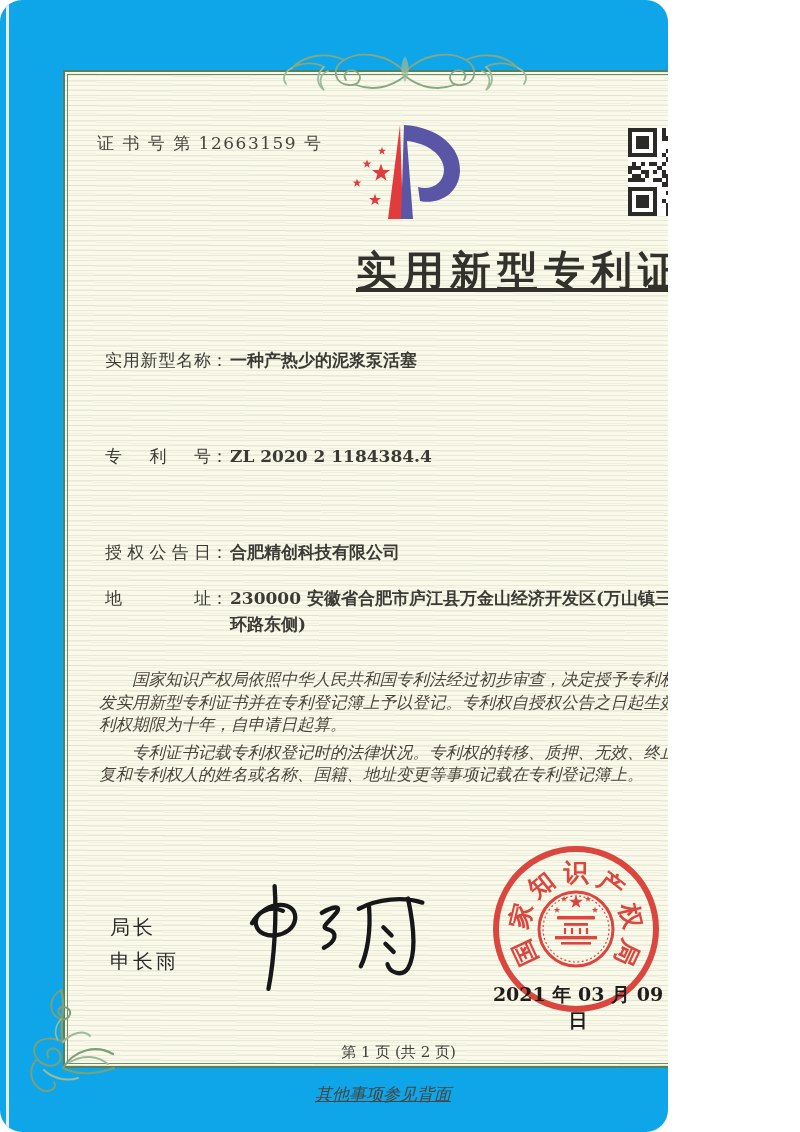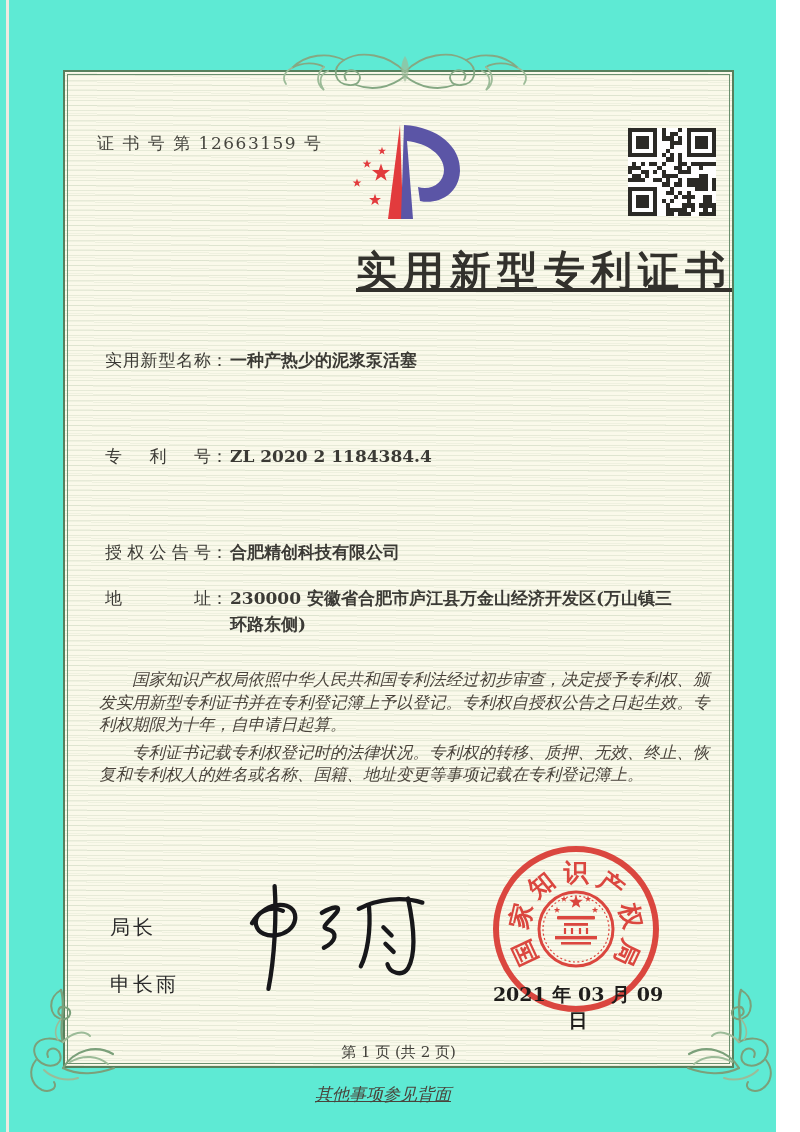--- a/index.html
+++ b/index.html
@@ -1,17 +1,17 @@
 <!DOCTYPE html>
 <html><head>
 <meta charset="utf-8">
 <style>
   html,body{margin:0;padding:0;background:#ffffff;}
-  .stage{position:relative;width:776px;height:1132px;background:#5eead4;overflow:hidden;
-         font-family:"DejaVu Serif", serif;}
+  .stage{position:relative;width:668px;height:1132px;background:#0ea5e9;overflow:hidden;
+         font-family:"DejaVu Serif", serif;border-radius:22px;}
   .scan-edge{position:absolute;left:6px;top:0;width:3px;height:1132px;background:#eceae1;}
 
   
   .design{position:absolute;left:63px;top:70px;width:671px;height:998px;box-sizing:border-box;
           border:2px solid #57805c;background-color:#faf9ea;
           background-image:
             repeating-linear-gradient(0deg, rgba(150,175,140,.20) 0 1px, transparent 1px 5px),
             repeating-linear-gradient(1.5deg, rgba(150,175,140,.11) 0 1px, transparent 1px 8px);}
   .frame-inner{position:absolute;inset:2px;border:1px solid #6a8f6e;pointer-events:none;}
 
@@ -29,21 +29,21 @@
   .grant-right{position:absolute;left:385px;top:0;}
 
   .paras{position:absolute;left:32px;top:595px;width:622px;font-size:16.5px;line-height:22.5px;
          color:#4a443c;font-style:italic;}
   .paras p{margin:2px;text-indent:2em;}
   .paras p + p{margin-top:5px;}
 
   .director-title{position:absolute;left:45px;top:842px;font-size:20px;letter-spacing:3px;
         color:#2b2b2b;font-family:"DejaVu Sans", sans-serif;}
   .director-name{position:absolute;left:45px;top:876px;font-size:20px;letter-spacing:3px;
-        color:#2b2b2b;font-family:"DejaVu Sans", sans-serif;margin-top:23px;}
+        color:#2b2b2b;font-family:"DejaVu Sans", sans-serif;}
   .sig{position:absolute;left:155px;top:806px;width:218px;height:118px;}
 
   .seal{position:absolute;left:420px;top:766px;width:182px;height:182px;opacity:.93;}
   .seal-date{position:absolute;left:424px;top:910px;width:178px;text-align:center;
         font-size:19px;font-weight:700;color:#1e1d1b;}
 
   .page-info{position:absolute;left:0;top:971px;width:100%;text-align:center;
         font-size:15px;color:#3f3e38;}
   .back-note{position:absolute;left:0;top:1083px;width:766px;text-align:center;
         font-size:17px;font-style:italic;color:#4a443c;font-family:"DejaVu Serif", serif;text-decoration:underline;}
@@ -309,21 +309,21 @@
 
     <div class="title">实用新型专利证书</div>
 
     <div class="field-row" style="top:275px">
       <span class="flabel">实用新型名称</span><span class="fcolon">：</span><span class="fvalue">一种产热少的泥浆泵活塞</span>
     </div>
     <div class="field-row" style="top:371px">
       <span class="flabel">专利号</span><span class="fcolon">：</span><span class="fvalue">ZL 2020 2 1184384.4</span>
     </div>
     <div class="field-row" style="top:467px">
-      <span class="flabel">授权公告号</span><span class="fcolon">：</span><span class="fvalue">合肥精创科技有限公司</span>
+      <span class="flabel">授权公告日</span><span class="fcolon">：</span><span class="fvalue">合肥精创科技有限公司</span>
     </div>
     <div class="field-row addr" style="top:513px">
       <span class="flabel">地址</span><span class="fcolon">：</span><span class="fvalue">230000 安徽省合肥市庐江县万金山经济开发区(万山镇三环路东侧)</span>
     </div>
 
     <div class="paras">
       <p>国家知识产权局依照中华人民共和国专利法经过初步审查，决定授予专利权、颁发实用新型专利证书并在专利登记簿上予以登记。专利权自授权公告之日起生效。专利权期限为十年，自申请日起算。</p>
       <p>专利证书记载专利权登记时的法律状况。专利权的转移、质押、无效、终止、恢复和专利权人的姓名或名称、国籍、地址变更等事项记载在专利登记簿上。</p>
     </div>
 

